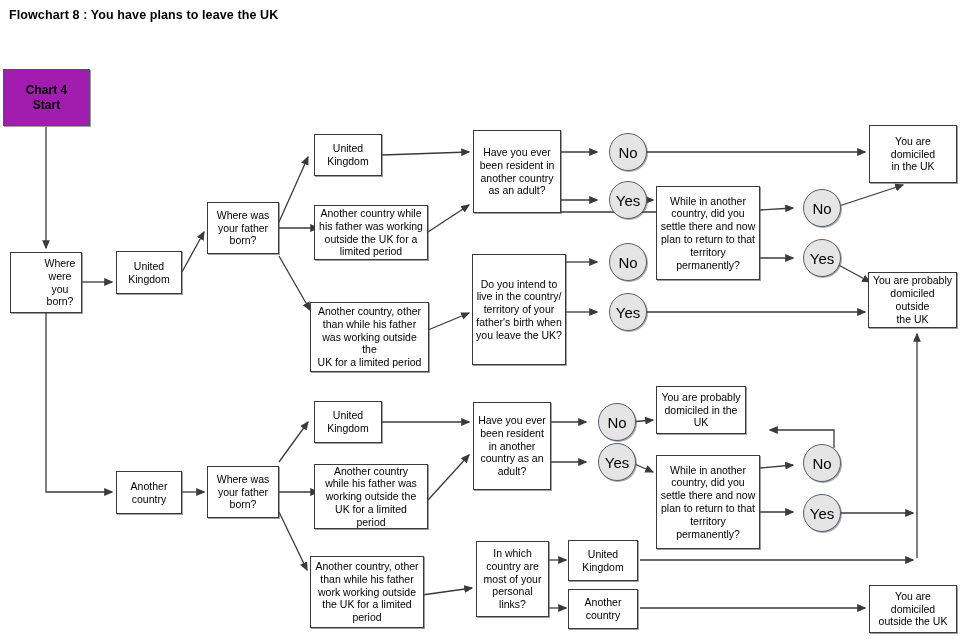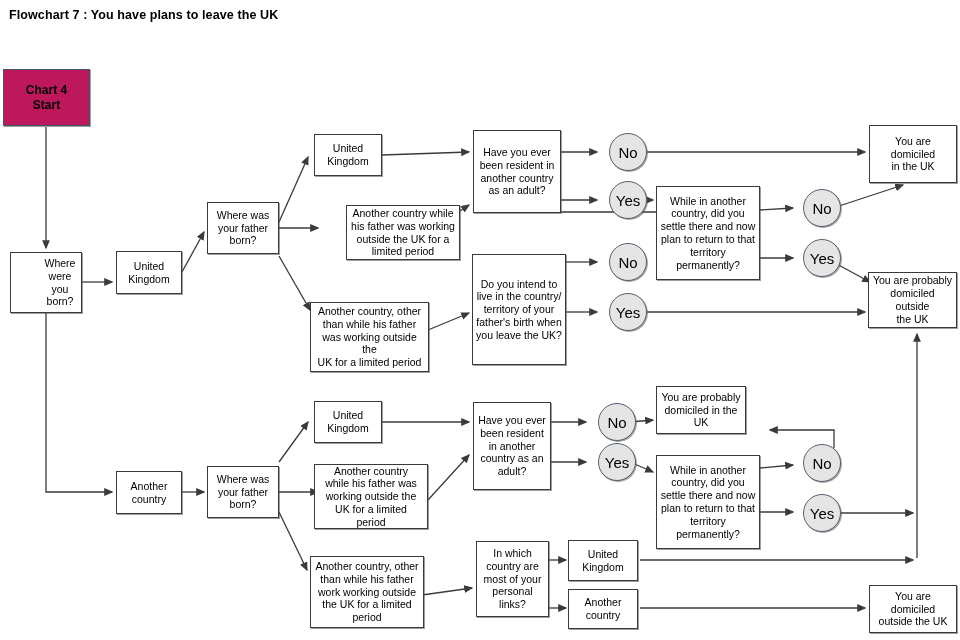--- a/index.html
+++ b/index.html
@@ -6,33 +6,33 @@
   body{width:960px;height:640px;position:relative;overflow:hidden;
        font-family:"Liberation Sans","DejaVu Sans",sans-serif;color:#000;}
   #canvas{position:absolute;left:0;top:0;width:960px;height:640px;}
   svg.edges{position:absolute;left:0;top:0;width:960px;height:640px;pointer-events:none;}
   .title{position:absolute;left:9px;top:8px;font-size:12.5px;font-weight:bold;
          letter-spacing:0.1px;white-space:nowrap;}
   .node{position:absolute;box-sizing:border-box;display:flex;align-items:center;
         justify-content:center;text-align:center;border:1px solid #3a3a3a;
         background:#ffffff;font-size:10.5px;line-height:1.22;padding:2px 3px;
         box-shadow:1px 1px 0 rgba(80,80,80,0.55);}
-  .node.start{background:#be185d;border:1px solid #44546a;font-weight:bold;
+  .node.start{background:#a21caf;border:1px solid #44546a;font-weight:bold;
               font-size:12px;line-height:1.25;}
   .circ{position:absolute;box-sizing:border-box;border-radius:50%;
         background:#e5e5e5;border:1px solid #55606e;display:flex;
         align-items:center;justify-content:center;font-size:15px;
         box-shadow:1px 1px 0 rgba(80,80,80,0.5);margin-left:8px;}
 </style>
 </head>
 <body>
 
 <div id="canvas">
 
-  <div class="title">Flowchart 7 : You have plans to leave the UK</div>
+  <div class="title">Flowchart 8 : You have plans to leave the UK</div>
 
   <svg class="edges" viewBox="0 0 960 640" xmlns="http://www.w3.org/2000/svg">
     <defs>
       <marker id="ah" markerWidth="7" markerHeight="7" refX="6" refY="3" orient="auto">
         <path d="M0,0 L7,3 L0,6 z" fill="#3a3a3a"></path>
       </marker>
     </defs>
     <g stroke="#3a3a3a" stroke-width="1.3" fill="none" marker-end="url(#ah)">
       <path d="M46,127 L46,248"></path>
       <path d="M82,282 L112,282"></path>
@@ -86,21 +86,21 @@
   <div class="node" style="left:116px;top:251px;width:66px;height:43px;">United<br>Kingdom</div>
 
   <div class="node" style="left:116px;top:471px;width:66px;height:43px;">Another<br>country</div>
 
   <div class="node" style="left:207px;top:202px;width:72px;height:52px;">Where was<br>your father<br>born?</div>
 
   <div class="node" style="left:207px;top:466px;width:72px;height:52px;">Where was<br>your father<br>born?</div>
 
   <div class="node" style="left:314px;top:134px;width:68px;height:42px;">United<br>Kingdom</div>
 
-  <div class="node" style="left:314px;top:205px;width:114px;height:55px;margin-left:32px;">Another country while<br>his father was working<br>outside the UK for a<br>limited period</div>
+  <div class="node" style="left:314px;top:205px;width:114px;height:55px;">Another country while<br>his father was working<br>outside the UK for a<br>limited period</div>
 
   <div class="node" style="left:310px;top:302px;width:119px;height:70px;">Another country, other<br>than while his father<br>was working outside the<br>UK for a limited period</div>
 
   <div class="node" style="left:314px;top:401px;width:68px;height:42px;">United<br>Kingdom</div>
 
   <div class="node" style="left:314px;top:464px;width:114px;height:65px;">Another country<br>while his father was<br>working outside the<br>UK for a limited<br>period</div>
 
   <div class="node" style="left:310px;top:556px;width:114px;height:72px;">Another country, other<br>than while his father<br>work working outside<br>the UK for a limited<br>period</div>
 
   <div class="node" style="left:473px;top:130px;width:88px;height:83px;">Have you ever<br>been resident in<br>another country<br>as an adult?</div>

